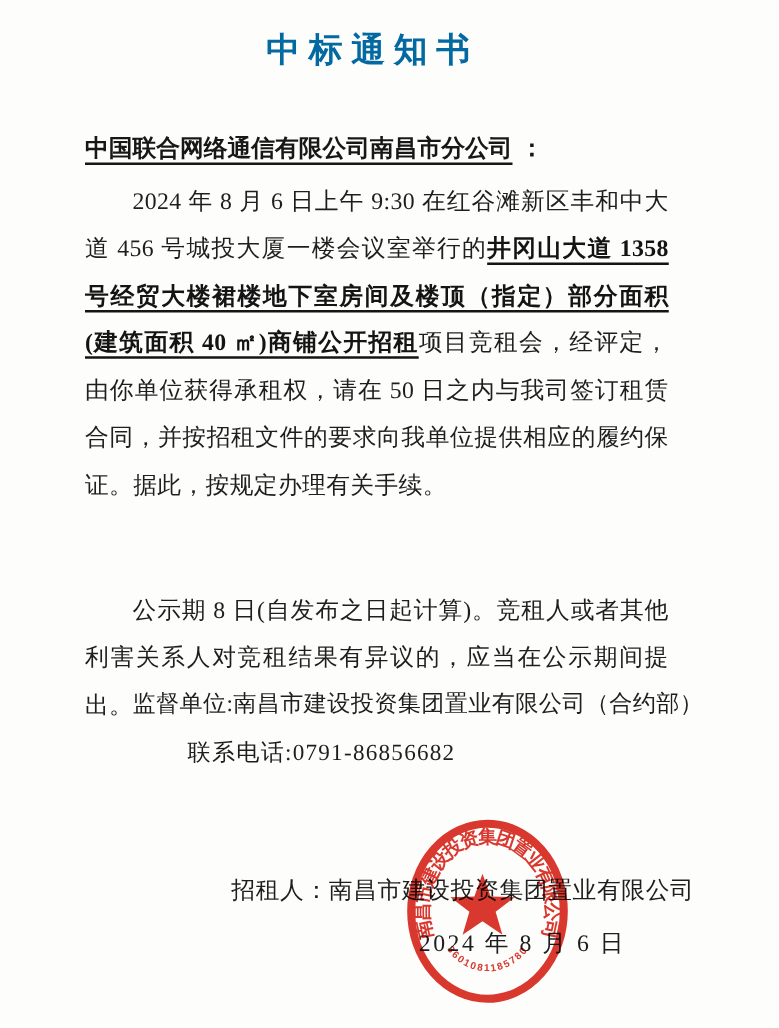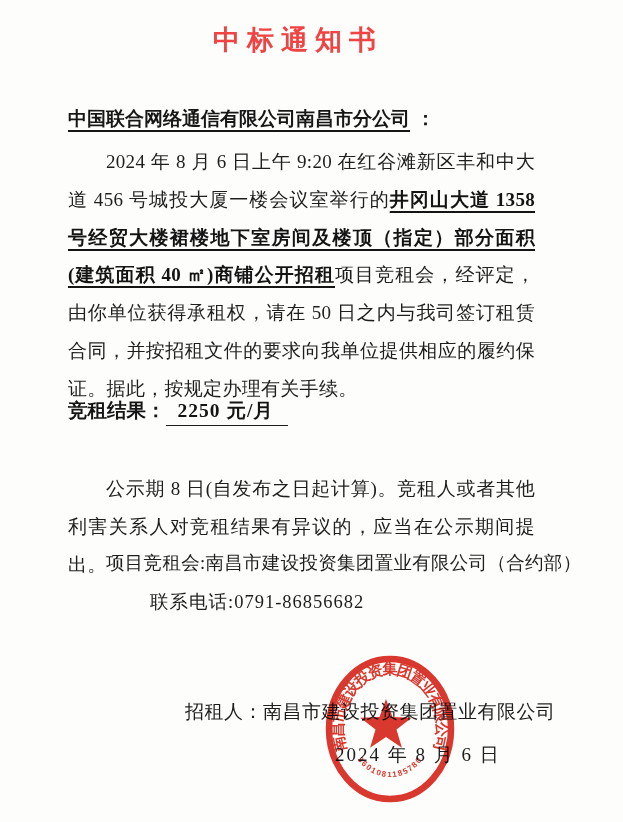--- a/index.html
+++ b/index.html
@@ -14,21 +14,21 @@
     overflow: hidden;
   }
   .doc-title {
     position: absolute;
     top: 22px; left: 0;
     width: 596px;
     text-align: center;
     font-size: 27px;
     font-weight: 700;
     letter-spacing: 7px;
-    color: #ef4444;
+    color: #0369a1;
   }
   .addressee {
     position: absolute;
     left: 68px; top: 106px;
     font-size: 19px;
     font-weight: 700;
     color: #171717;
     white-space: nowrap;
   }
   .u-name {
@@ -121,27 +121,26 @@
 </style>
 </head>
 <body>
 
 <div class="page">
 
   <div class="doc-title">中标通知书</div>
 
   <div class="addressee"><span class="u-name">中国联合网络通信有限公司南昌市分公司</span><span>：</span></div>
 
-  <div class="body-para"><span>2024 年 8 月 6 日上午 9:20 在红谷滩新区丰和中大道 456 号城投大厦一楼会议室举行的</span><span class="b u">井冈山大道 1358 号经贸大楼裙楼地下室房间及楼顶（指定）部分面积(建筑面积 40 ㎡)商铺公开招租</span><span>项目竞租会，经评定，由你单位获得承租权，请在 50 日之内与我司签订租赁合同，并按招租文件的要求向我单位提供相应的履约保证。据此，按规定办理有关手续。</span></div>
+  <div class="body-para"><span>2024 年 8 月 6 日上午 9:30 在红谷滩新区丰和中大道 456 号城投大厦一楼会议室举行的</span><span class="b u">井冈山大道 1358 号经贸大楼裙楼地下室房间及楼顶（指定）部分面积(建筑面积 40 ㎡)商铺公开招租</span><span>项目竞租会，经评定，由你单位获得承租权，请在 50 日之内与我司签订租赁合同，并按招租文件的要求向我单位提供相应的履约保证。据此，按规定办理有关手续。</span></div>
 
-  <div class="result-line"><span>竞租结果：</span><span class="result-value">2250 元/月</span></div>
 
   <div class="notice-para">公示期 8 日(自发布之日起计算)。竞租人或者其他利害关系人对竞租结果有异议的，应当在公示期间提出。</div>
 
-  <div class="supervisor-line">项目竞租会:南昌市建设投资集团置业有限公司（合约部）</div>
+  <div class="supervisor-line">监督单位:南昌市建设投资集团置业有限公司（合约部）</div>
 
   <div class="phone-line">联系电话:0791-86856682</div>
 
   <div class="lessor-line">招租人：南昌市建设投资集团置业有限公司</div>
 
   <div class="date-line">2024 年 8 月 6 日</div>
 
   <svg class="seal-svg" width="152" height="168" viewBox="314 646 152 168" xmlns="http://www.w3.org/2000/svg">
     <ellipse cx="390" cy="729" rx="61" ry="70" fill="none" stroke-width="6.5" stroke="#d7281e"></ellipse>
     <defs>

